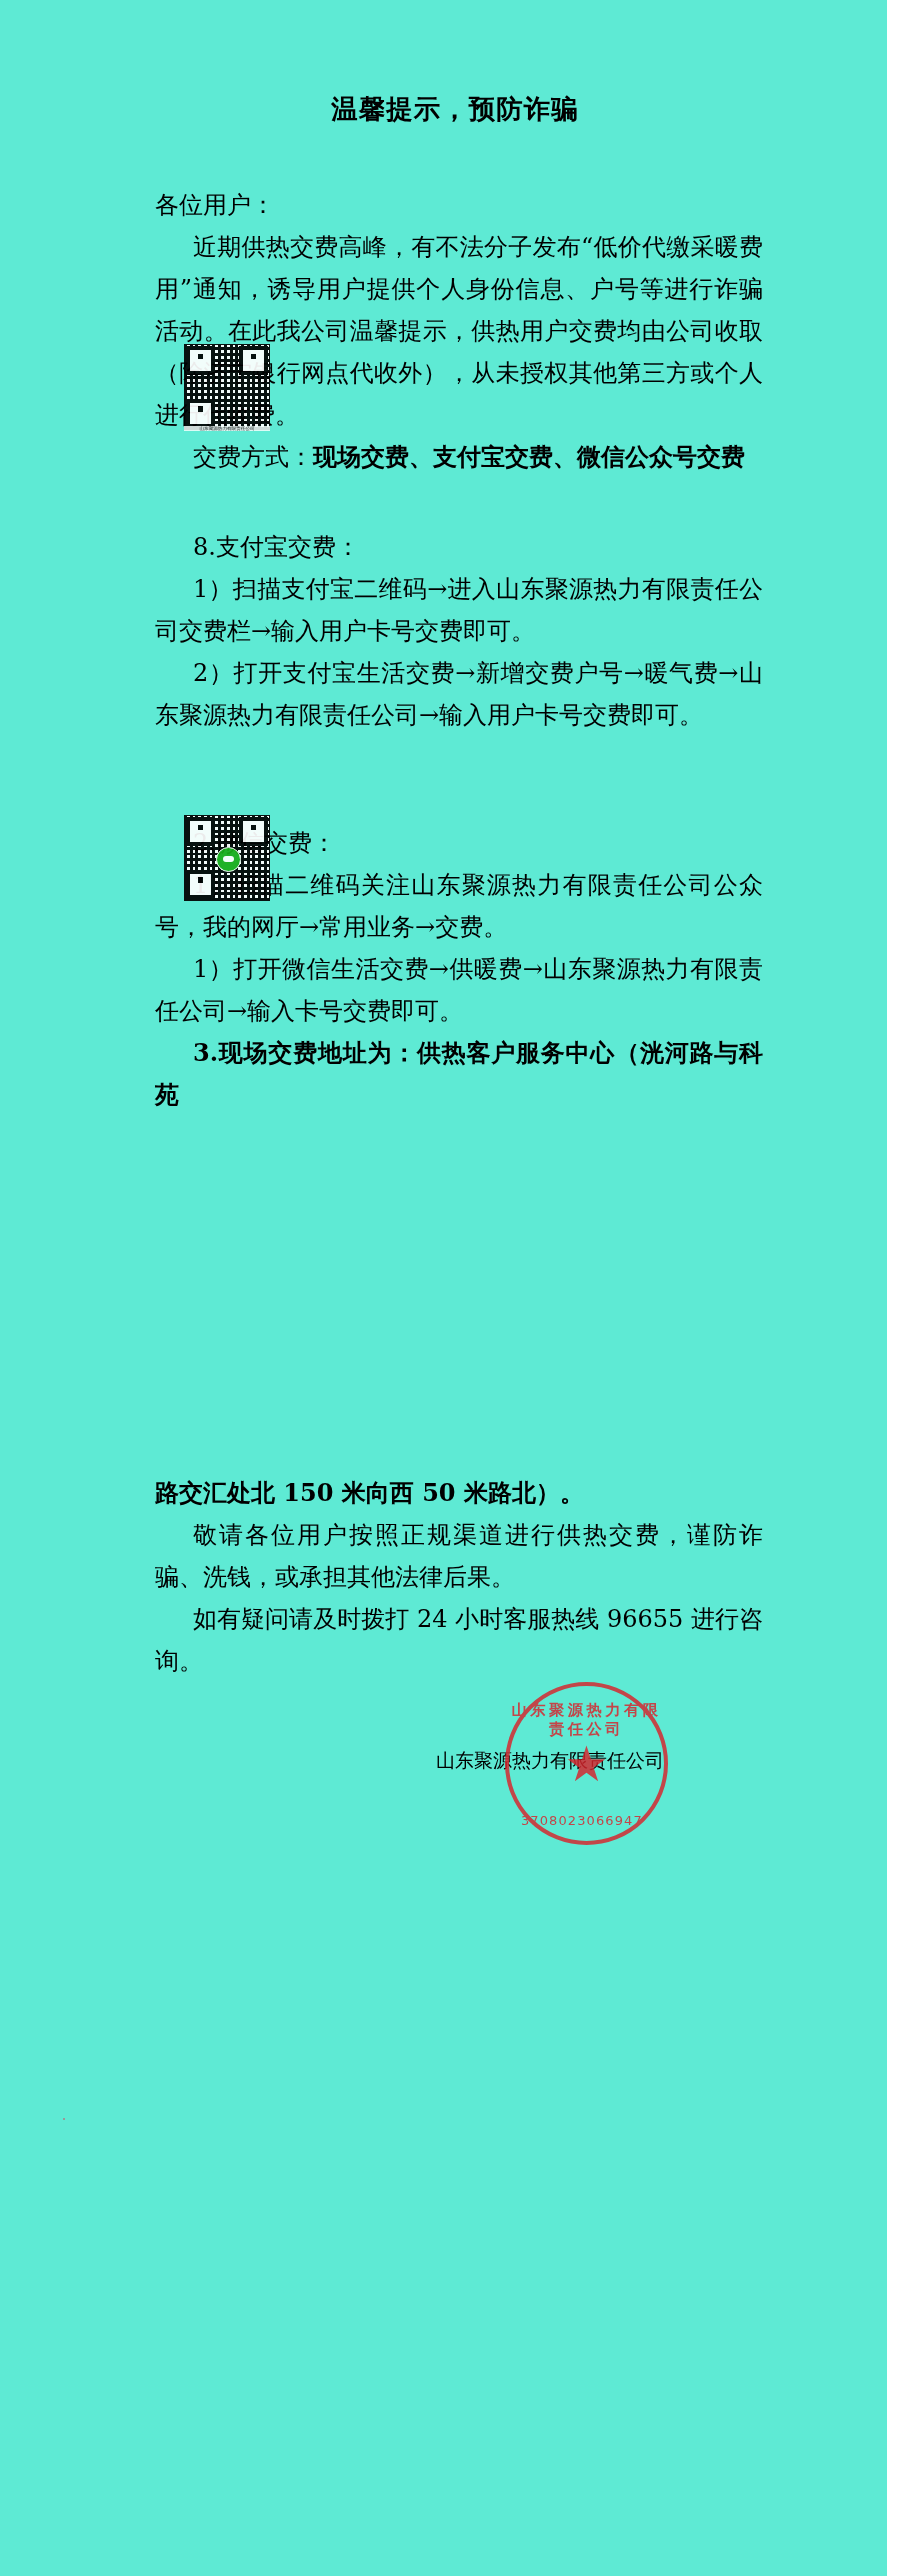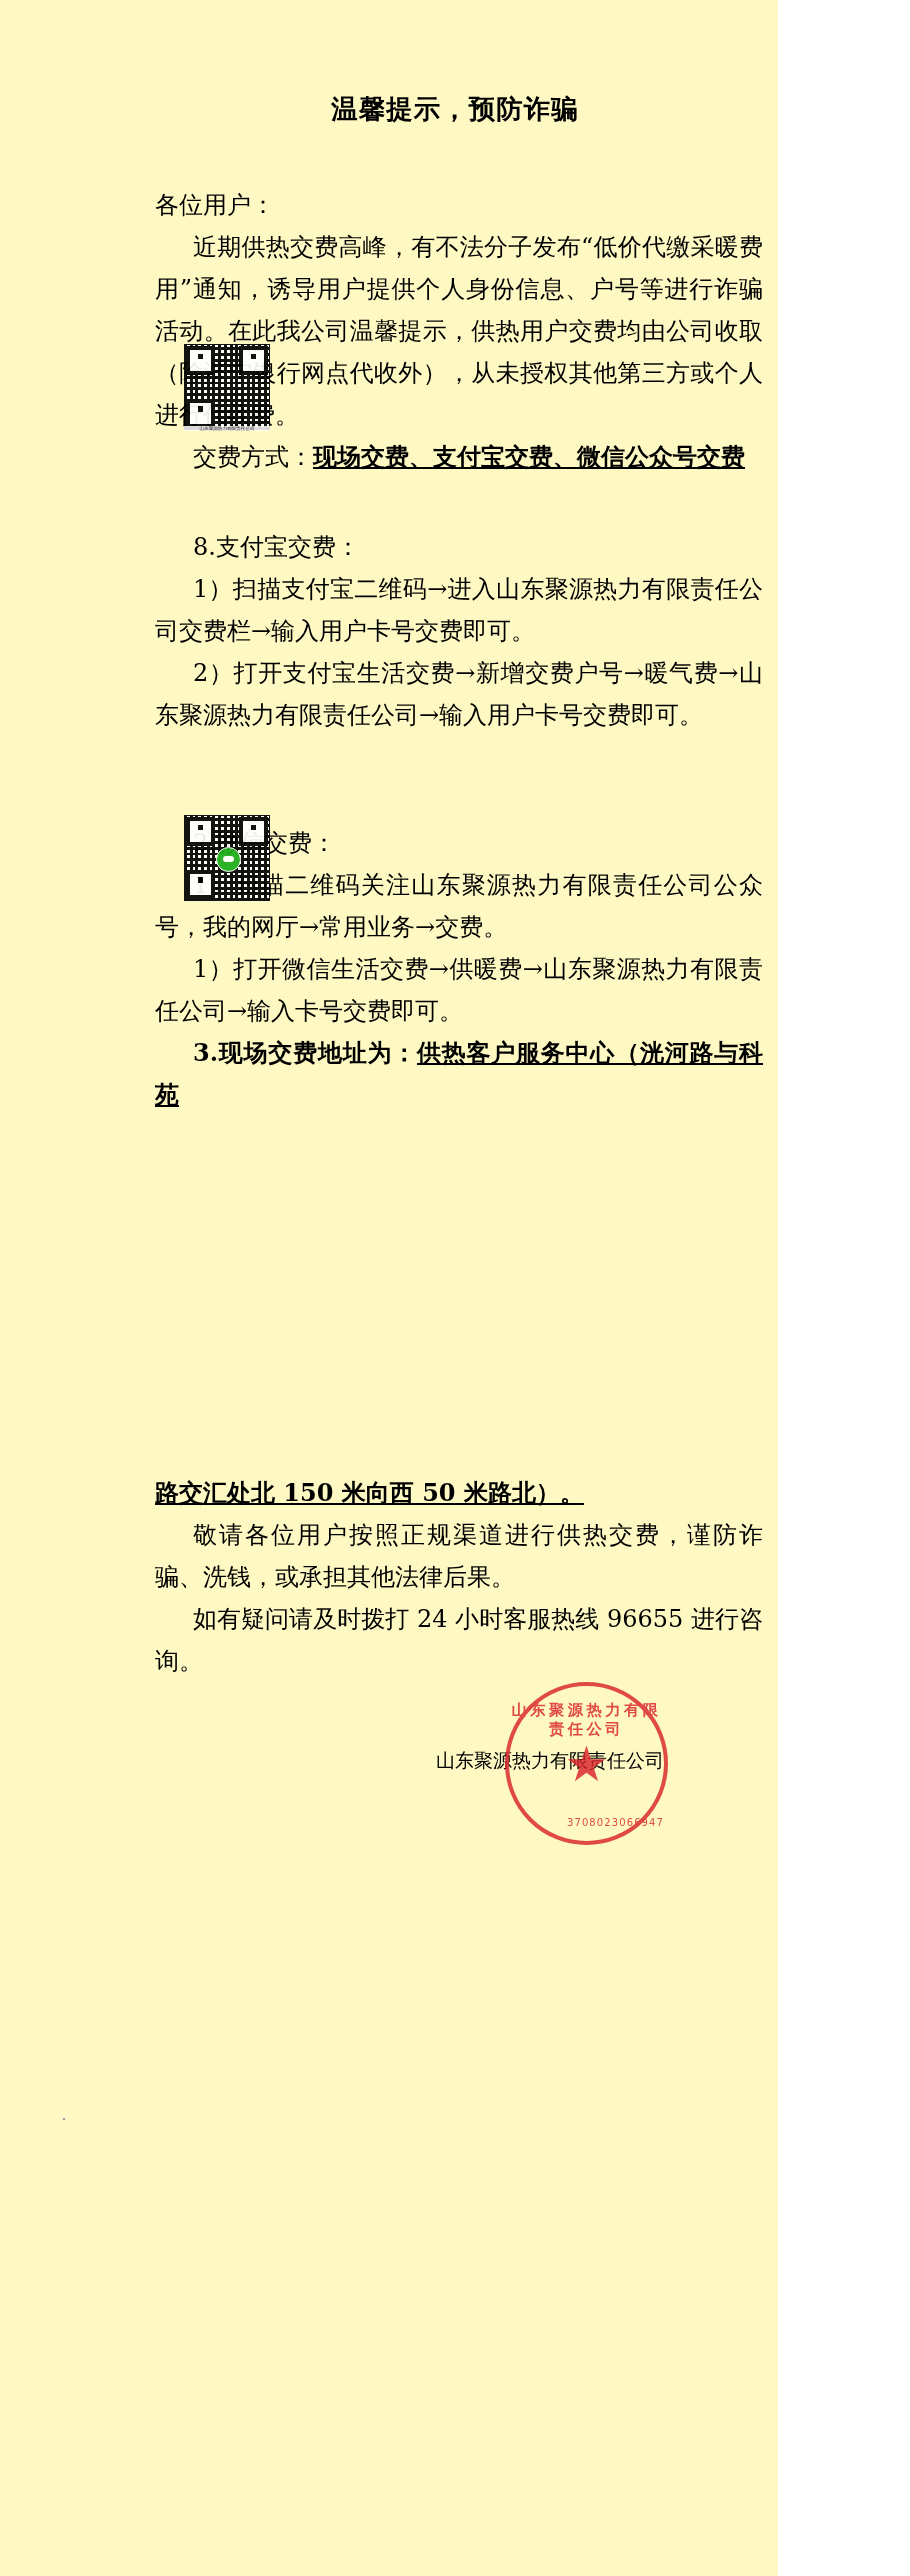--- a/index.html
+++ b/index.html
@@ -11,23 +11,23 @@
     width: 910px;
     height: 2576px;
     position: relative;
     font-family: "DejaVu Serif", "Liberation Serif", serif;
     color: #000000;
     overflow: hidden;
   }
   .page {
     position: absolute;
     left: 0; top: 0;
-    width: 778px;
+    width: 887px;
     height: 2576px;
-    background: #fef9c3;
+    background: #5eead4;
   }
   .doc-title {
     position: absolute;
     left: 0;
     top: 92px;
     width: 910px;
     text-align: center;
     font-size: 26.4px;
     font-weight: bold;
     letter-spacing: 1.1px;
@@ -44,21 +44,20 @@
     font-size: 24px;
     line-height: 42px;
     text-align: justify;
     text-justify: inter-ideograph;
     font-family: "DejaVu Serif", "Liberation Serif", serif;
   }
   p.indent2 {
     text-indent: 38px;
   }
   .u {
-    text-decoration: underline;
     font-weight: bold;
   }
   .bold {
     font-weight: bold;
   }
   .qr {
     position: absolute;
     width: 86px;
     height: 86px;
     background-color: #ffffff;
@@ -156,24 +155,24 @@
     width: 155px;
     text-align: center;
     font-size: 15px;
     color: #d9232b;
     font-weight: bold;
     letter-spacing: 3.4px;
     transform: scaleX(1.02);
   }
   .stamp .arc-bottom {
     position: absolute;
-    left: 0; bottom: 12.6px;
+    left: 12px; bottom: 12.6px;
     width: 155px;
-    text-align: right;
-    font-size: 10px;
+    text-align: left;
+    font-size: 13px;
     color: #d9232b;
     letter-spacing: 1.1px;
     font-family: "DejaVu Sans", "Liberation Sans", sans-serif;
   }
   .dot {
     position: absolute;
     left: 63px;
     top: 2118px;
     width: 2.3px; height: 2.3px;
     background: #999;

